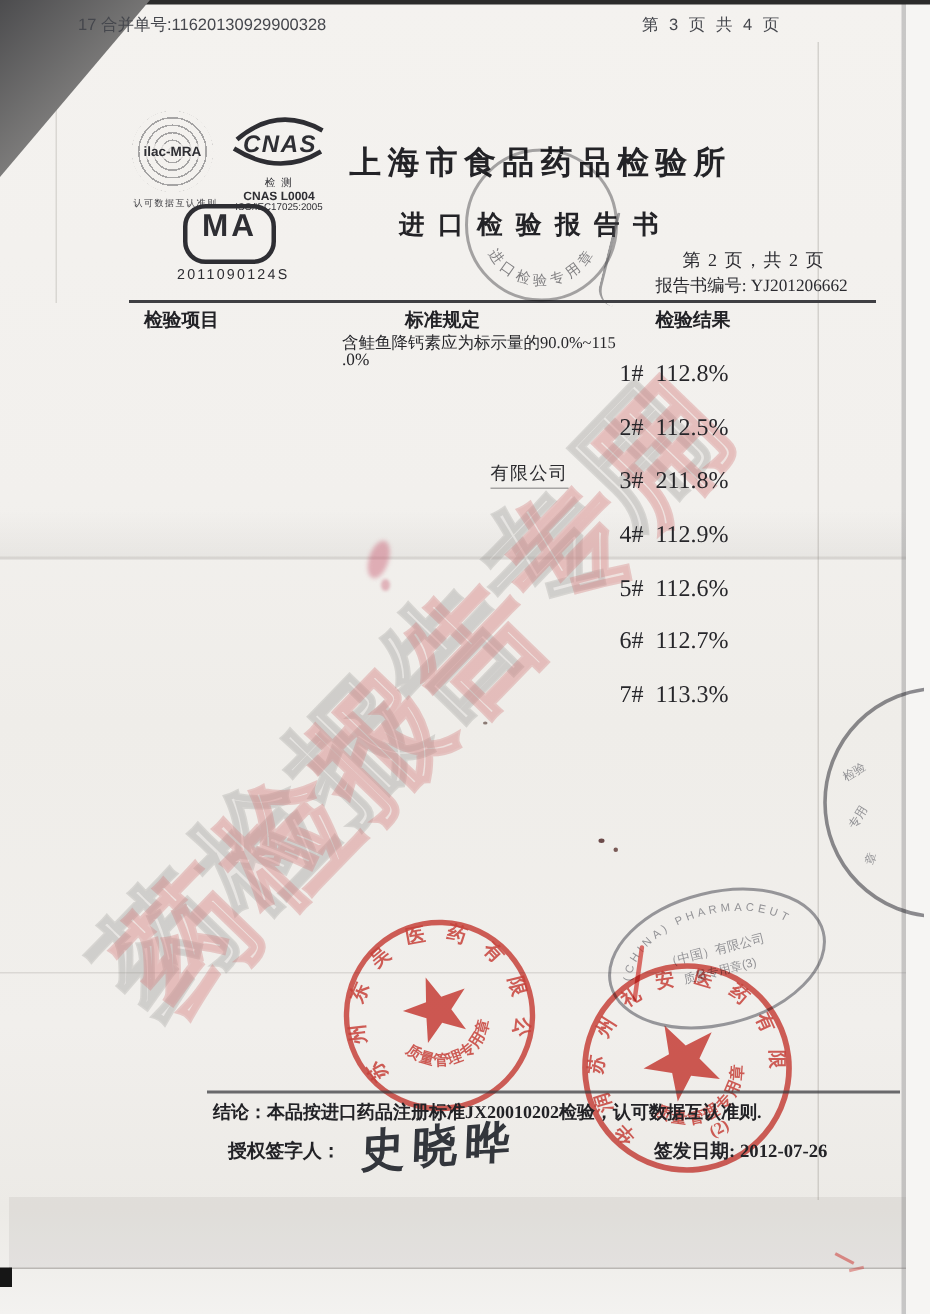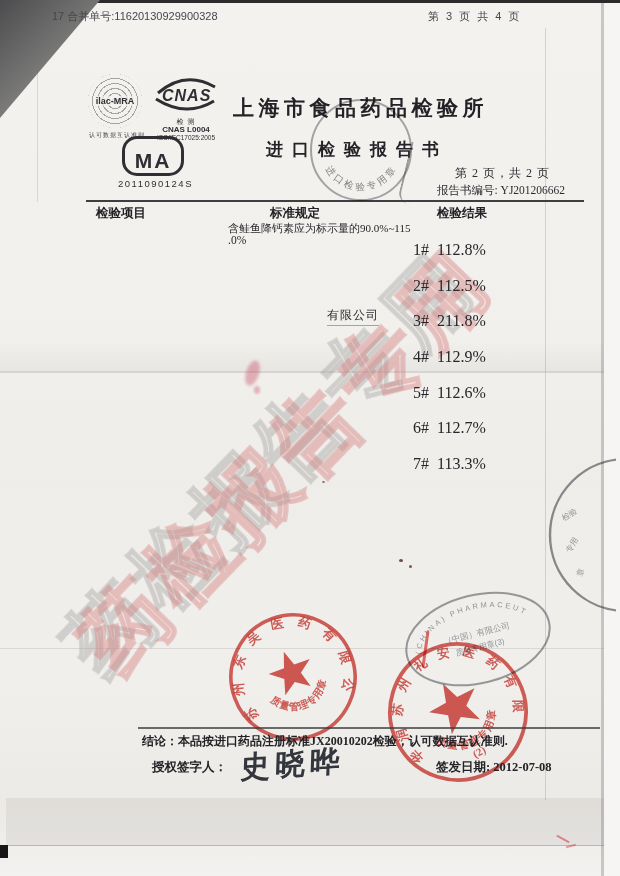--- a/index.html
+++ b/index.html
@@ -42,21 +42,21 @@
         background:repeating-radial-gradient(circle at 50% 50%, rgba(70,70,74,.0) 0 2px, rgba(70,70,74,.45) 2px 3px, rgba(70,70,74,.0) 3px 5px);
         display:flex;align-items:center;justify-content:center;text-align:center;}
   .ilac-text{font-family:"Liberation Sans",sans-serif;font-weight:bold;font-size:9px;color:#2e2e33;
         background:rgba(244,242,239,.75);padding:0 1px;letter-spacing:0;}
   .ilac-cap{left:82px;top:131px;width:70px;font-size:6px;color:#3c3c40;text-align:center;letter-spacing:1px;white-space:nowrap;}
   .cnas{left:150px;top:74px;width:72px;text-align:center;}
   .cnas-sub{font-size:7px;color:#2e2e33;line-height:8px;letter-spacing:1px;font-family:"Liberation Sans",sans-serif;}
   .cnas-sub2{font-size:8px;font-weight:bold;letter-spacing:0;}
   .cnas-sub3{font-size:6.5px;letter-spacing:0;}
   .ma{left:122px;top:136px;width:56px;height:34px;border:3px solid #2e2e33;border-radius:15px;
-      display:flex;align-items:flex-end;justify-content:center;font-family:"Liberation Sans",sans-serif;
+      display:flex;align-items:flex-start;justify-content:center;font-family:"Liberation Sans",sans-serif;
       font-weight:bold;font-size:21px;letter-spacing:2px;color:#2e2e33;}
   .ma-num{left:118px;top:178px;font-size:9.5px;letter-spacing:1.5px;color:#2e2e33;font-family:Liberation Sans, sans-serif;}
   
   .org-title{left:233px;top:94px;font-size:21px;font-weight:bold;letter-spacing:4.5px;color:#232327;white-space:nowrap;}
   .doc-title{left:266px;top:138px;font-size:17px;font-weight:bold;letter-spacing:9px;color:#232327;white-space:nowrap;}
   .page-info{left:455px;top:165px;font-size:12px;color:#2b2b30;letter-spacing:1px;white-space:nowrap;}
   .report-no{left:437px;top:183px;font-size:11.5px;color:#2b2b30;white-space:nowrap;}
   .main-rule{left:86px;top:200px;width:498px;height:2px;background:#3f3f43;}
   
   .col-h{top:205px;font-size:12.5px;font-weight:600;color:#222226;white-space:nowrap;}
@@ -218,17 +218,17 @@
       </text>
       <polygon points="75,43 81.3,61.3 100.7,61.7 85.3,73.3 90.9,91.8 75,80.8 59.1,91.8 64.7,73.3 49.3,61.7 68.7,61.3" fill="#cf3730" fill-opacity=".88"></polygon>
       <text x="75" y="124" text-anchor="middle" font-size="11" class="seal-text">(2)</text>
     </g>
   </svg>
 
   <div class="abs foot-rule"></div>
   <div class="abs conclusion">结论：本品按进口药品注册标准JX20010202检验，认可数据互认准则.</div>
   <div class="abs signer-label">授权签字人：</div>
   <div class="abs signature">史晓晔</div>
-  <div class="abs issue-date">签发日期: 2012-07-08</div>
+  <div class="abs issue-date">签发日期: 2012-07-26</div>
 
   <div class="abs red-mark-br1"></div>
   <div class="abs red-mark-br2"></div>
 </div>
 
 </body></html>

